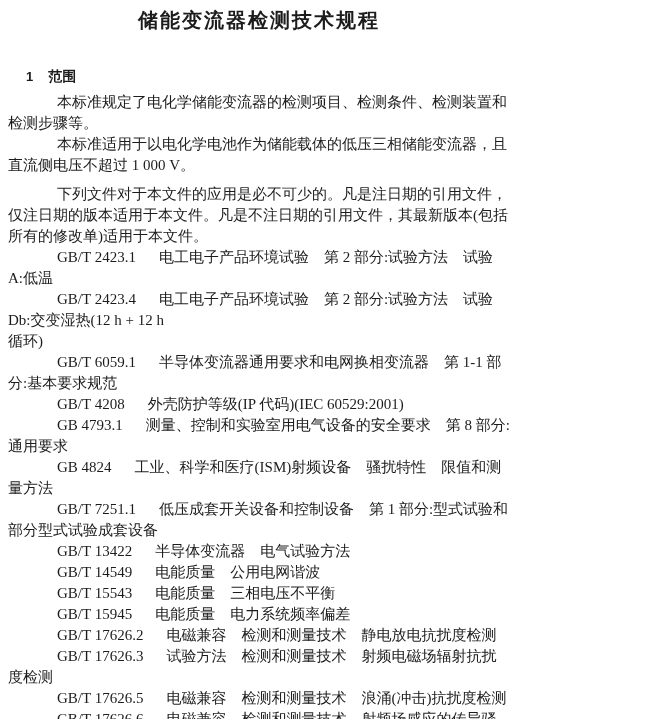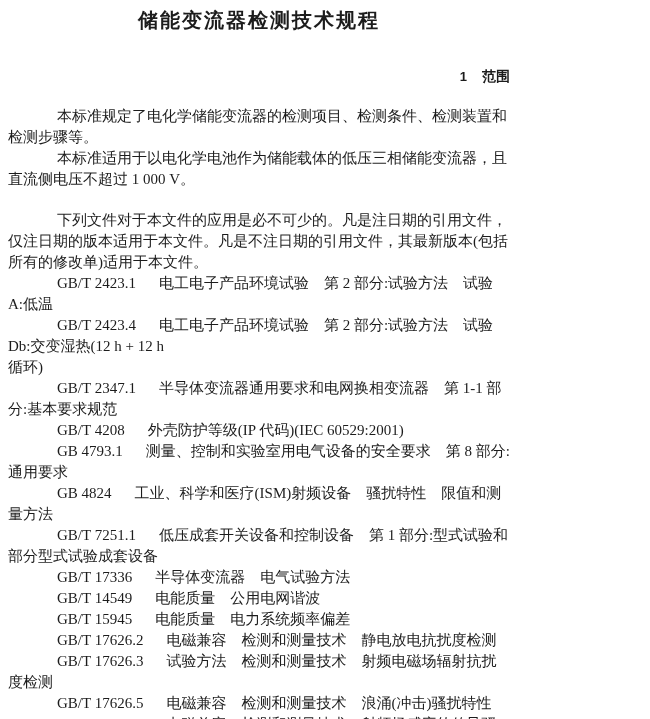--- a/index.html
+++ b/index.html
@@ -23,31 +23,30 @@
     line-height: 24px;
     font-weight: 700;
     text-align: center;
     letter-spacing: 2px;
   }
   .sec-heading {
     margin: 0 0 0 18px;
     font-size: 14px;
     line-height: 14px;
     font-weight: 700;
-    text-align: right;
   }
   .sec-heading .sec-num { display: inline-block; margin-right: 15px; font-family: "Liberation Sans", sans-serif; font-size: 13px; }
   .sec-heading-1 { margin-top: 38px; }
   .sec-heading-2 { margin-top: 25px; }
   .body-para, .ref-para {
     margin: 0;
     text-indent: 49px;
   }
-  .para-first { margin-top: 22px; }
-  .para-intro { margin-top: 20px; }
+  .para-first { margin-top: 8px; }
+  .para-intro { margin-top: 8px; }
   .ref-list { margin: 0; }
   .ref-code { padding-right: 8px; white-space: nowrap; }
   .sub { font-size: 10px; vertical-align: -3px; }
 </style>
 </head>
 <body>
 
 <div class="page">
 
   <h1 class="doc-title">储能变流器检测技术规程</h1>
@@ -58,28 +57,29 @@
     </h2>
     <p class="body-para para-first">本标准规定了电化学储能变流器的检测项目、检测条件、检测装置和检测步骤等。</p>
     <p class="body-para">本标准适用于以电化学电池作为储能载体的低压三相储能变流器，且直流侧电压不超过 1 000 V。</p>
   </section>
 
   <section>
     <p class="body-para para-intro">下列文件对于本文件的应用是必不可少的。凡是注日期的引用文件，仅注日期的版本适用于本文件。凡是不注日期的引用文件，其最新版本(包括所有的修改单)适用于本文件。</p>
     <div class="ref-list">
         <p class="ref-para"><span class="ref-code">GB/T 2423.1</span>　<span class="ref-title">电工电子产品环境试验　第 2 部分:试验方法　试验 A:低温</span></p>
         <p class="ref-para"><span class="ref-code">GB/T 2423.4</span>　<span class="ref-title">电工电子产品环境试验　第 2 部分:试验方法　试验 Db:交变湿热(12 h + 12 h</span><br><span>循环)</span></p>
-        <p class="ref-para"><span class="ref-code">GB/T 2347.1</span>　<span class="ref-title">半导体变流器通用要求和电网换相变流器　第 1-1 部分:基本要求规范</span></p>
+        <p class="ref-para"><span class="ref-code">GB/T 6059.1</span>　<span class="ref-title">半导体变流器通用要求和电网换相变流器　第 1-1 部分:基本要求规范</span></p>
         <p class="ref-para"><span class="ref-code">GB/T 4208</span>　<span class="ref-title">外壳防护等级(IP 代码)(IEC 60529:2001)</span></p>
         <p class="ref-para"><span class="ref-code">GB 4793.1</span>　<span class="ref-title">测量、控制和实验室用电气设备的安全要求　第 8 部分:通用要求</span></p>
         <p class="ref-para"><span class="ref-code">GB 4824</span>　<span class="ref-title">工业、科学和医疗(ISM)射频设备　骚扰特性　限值和测量方法</span></p>
         <p class="ref-para"><span class="ref-code">GB/T 7251.1</span>　<span class="ref-title">低压成套开关设备和控制设备　第 1 部分:型式试验和部分型式试验成套设备</span></p>
-        <p class="ref-para"><span class="ref-code">GB/T 17336</span>　<span class="ref-title">半导体变流器　电气试验方法</span></p>
+        <p class="ref-para"><span class="ref-code">GB/T 13422</span>　<span class="ref-title">半导体变流器　电气试验方法</span></p>
         <p class="ref-para"><span class="ref-code">GB/T 14549</span>　<span class="ref-title">电能质量　公用电网谐波</span></p>
+        <p class="ref-para"><span class="ref-code">GB/T 15543</span>　<span class="ref-title">电能质量　三相电压不平衡</span></p>
         <p class="ref-para"><span class="ref-code">GB/T 15945</span>　<span class="ref-title">电能质量　电力系统频率偏差</span></p>
         <p class="ref-para"><span class="ref-code">GB/T 17626.2</span>　<span class="ref-title">电磁兼容　检测和测量技术　静电放电抗扰度检测</span></p>
         <p class="ref-para"><span class="ref-code">GB/T 17626.3</span>　<span class="ref-title">试验方法　检测和测量技术　射频电磁场辐射抗扰度检测</span></p>
-        <p class="ref-para"><span class="ref-code">GB/T 17626.5</span>　<span class="ref-title">电磁兼容　检测和测量技术　浪涌(冲击)骚扰特性</span></p>
+        <p class="ref-para"><span class="ref-code">GB/T 17626.5</span>　<span class="ref-title">电磁兼容　检测和测量技术　浪涌(冲击)抗扰度检测</span></p>
         <p class="ref-para"><span class="ref-code">GB/T 17626.6</span>　<span class="ref-title">电磁兼容　检测和测量技术　射频场感应的传导骚扰抗扰度</span></p>
       </div>
   </section>
 
 </div>
 
 </body></html>

